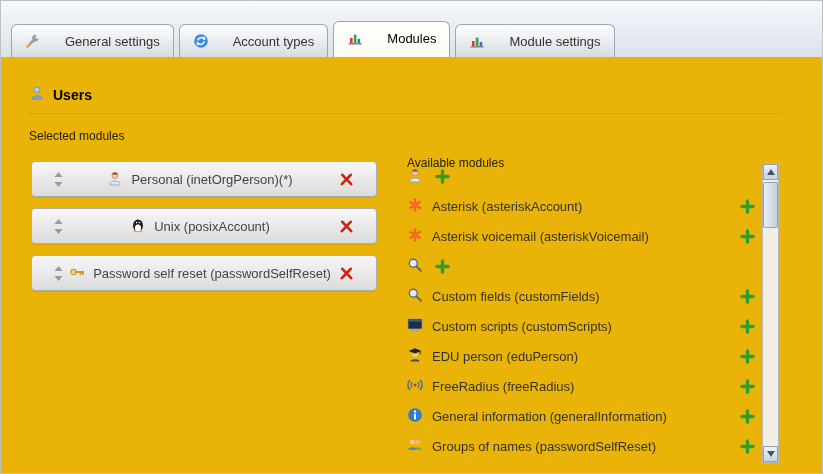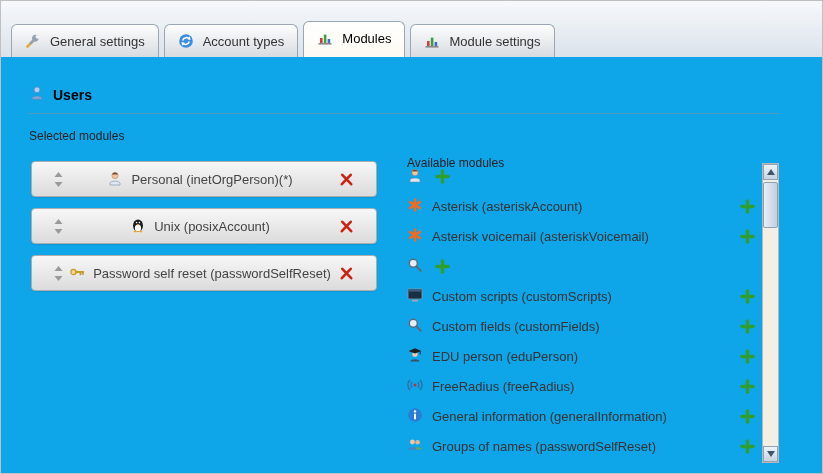--- a/index.html
+++ b/index.html
@@ -4,30 +4,30 @@
 <style>
   html,body{margin:0;padding:0;background:#ffffff;font-family:"Liberation Sans",sans-serif;}
   .page{position:relative;width:823px;height:474px;box-sizing:border-box;border:1px solid #c0c0c0;
         background:#fbf8ea;overflow:hidden;}
 
   
   .tabbar{position:absolute;left:0;top:0;width:100%;height:56px;
           background:linear-gradient(#f6f9fc,#dbe2ea);
           border-bottom:1px solid #a8b4c0;}
   .tabs{position:absolute;left:10px;bottom:-1px;display:flex;align-items:flex-end;gap:5px;}
-  .tab{display:flex;align-items:center;gap:9px;padding:8px 13px;
+  .tab{display:flex;align-items:center;gap:24px;padding:8px 13px;
        background:linear-gradient(#fdfdfd,#d7dce2);
        border:1px solid #9aa6b2;border-bottom:1px solid #a8b4c0;
        border-radius:6px 6px 0 0;font-size:13px;color:#333;cursor:pointer;white-space:nowrap;}
   .tab.active{background:linear-gradient(#ffffff,#fcfaf0);
        border-bottom:none;padding-bottom:12px;color:#000;}
   .tab svg{display:block;}
 
   
-  .content{position:absolute;left:0;top:56px;right:0;bottom:0;background:#0ea5e9;}
+  .content{position:absolute;left:0;top:56px;right:0;bottom:0;background:#eab308;}
 
   .users-header{position:absolute;left:28px;top:28px;display:flex;align-items:center;gap:8px;
                 font-size:14px;font-weight:bold;color:#000;}
   .dotted-rule{position:absolute;left:28px;right:42px;top:56px;border-bottom:1px dotted #8f8f8f;height:0;}
 
   .col-heading{position:absolute;font-size:12px;color:#222;}
   .col-heading.sel{left:28px;top:72px;}
   .col-heading.avail{left:406px;top:72px;margin-top:27px;}
 
   
@@ -275,41 +275,41 @@
         <span class="add-btn">
           <svg width="15" height="15" viewBox="0 0 16 16">
             <path d="M8 2v12M2 8h12" stroke="#2f9e2f" stroke-width="3.6" stroke-linecap="round"></path>
           </svg>
         </span>
       </div>
 
       <div class="avail-row">
         <span>
           <svg width="16" height="16" viewBox="0 0 16 16">
+            <circle cx="6.3" cy="6.3" r="4" fill="#e4eef8" stroke="#5a6a7a" stroke-width="1.4"></circle>
+            <line x1="9.4" y1="9.4" x2="13.8" y2="13.8" stroke="#5a6a7a" stroke-width="2" stroke-linecap="round"></line>
+          </svg>
+        </span>
+        <span class="label">Custom fields (customFields)</span>
+        <span class="add-btn">
+          <svg width="15" height="15" viewBox="0 0 16 16">
+            <path d="M8 2v12M2 8h12" stroke="#2f9e2f" stroke-width="3.6" stroke-linecap="round"></path>
+          </svg>
+        </span>
+      </div>
+
+      <div class="avail-row">
+        <span>
+          <svg width="16" height="16" viewBox="0 0 16 16">
             <rect x="1" y="2" width="14" height="10" rx="1" fill="#1c2f42" stroke="#8a9aaa" stroke-width="0.8"></rect>
             <rect x="1.4" y="2.4" width="13.2" height="2.2" fill="#3c5e80"></rect>
             <rect x="5" y="13" width="6" height="1.6" fill="#9aa8b6"></rect>
           </svg>
         </span>
         <span class="label">Custom scripts (customScripts)</span>
-        <span class="add-btn">
-          <svg width="15" height="15" viewBox="0 0 16 16">
-            <path d="M8 2v12M2 8h12" stroke="#2f9e2f" stroke-width="3.6" stroke-linecap="round"></path>
-          </svg>
-        </span>
-      </div>
-
-      <div class="avail-row">
-        <span>
-          <svg width="16" height="16" viewBox="0 0 16 16">
-            <circle cx="6.3" cy="6.3" r="4" fill="#e4eef8" stroke="#5a6a7a" stroke-width="1.4"></circle>
-            <line x1="9.4" y1="9.4" x2="13.8" y2="13.8" stroke="#5a6a7a" stroke-width="2" stroke-linecap="round"></line>
-          </svg>
-        </span>
-        <span class="label">Custom fields (customFields)</span>
         <span class="add-btn">
           <svg width="15" height="15" viewBox="0 0 16 16">
             <path d="M8 2v12M2 8h12" stroke="#2f9e2f" stroke-width="3.6" stroke-linecap="round"></path>
           </svg>
         </span>
       </div>
 
       <div class="avail-row">
         <span>
           <svg width="16" height="16" viewBox="0 0 16 16">

